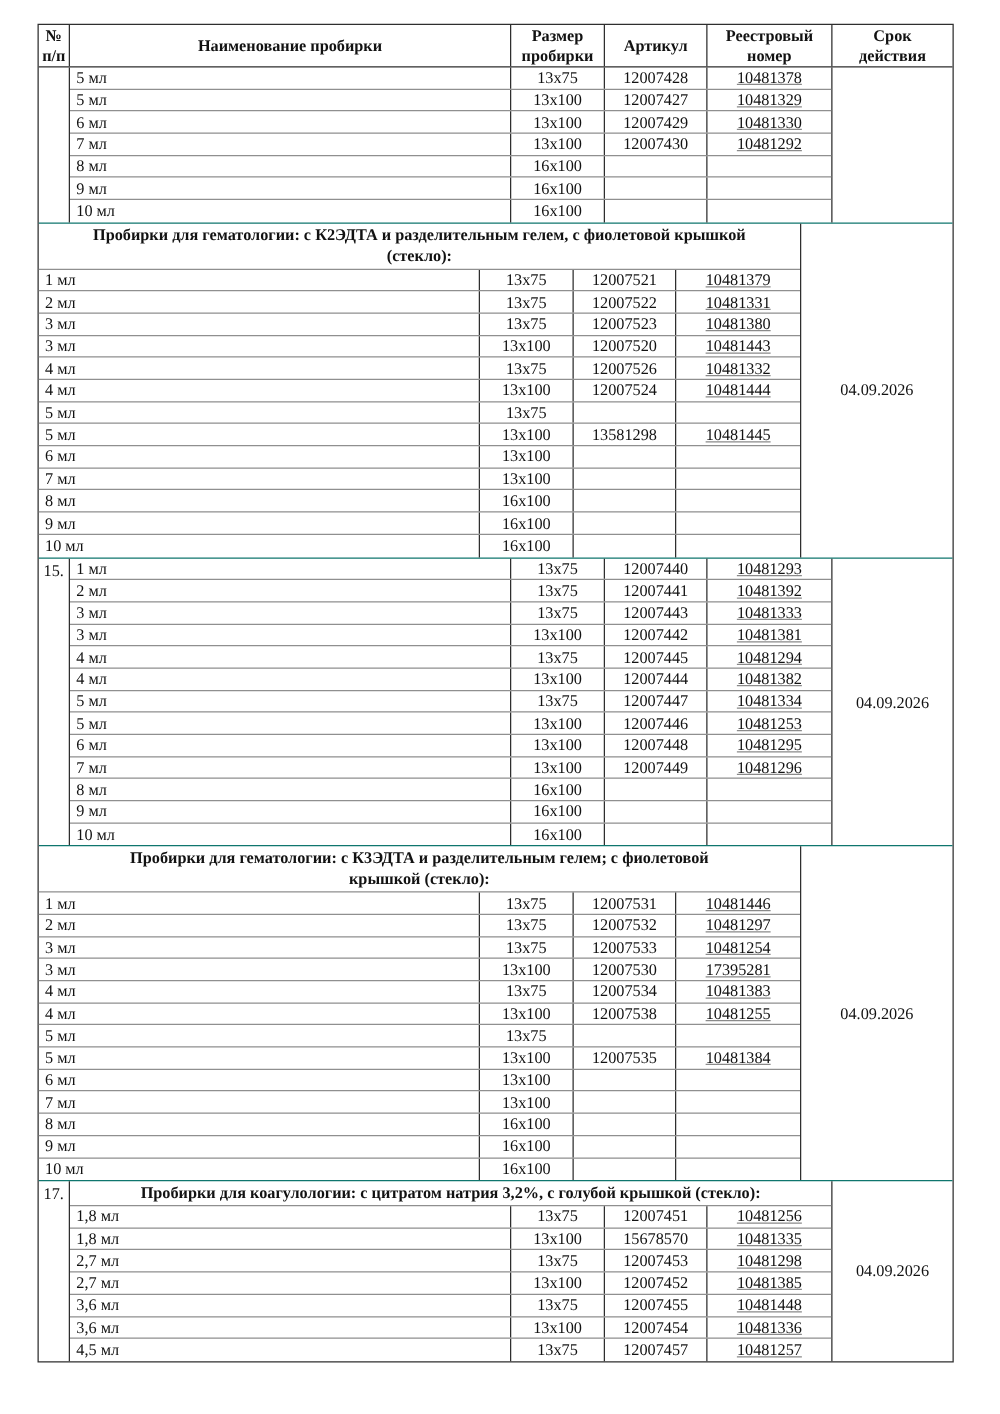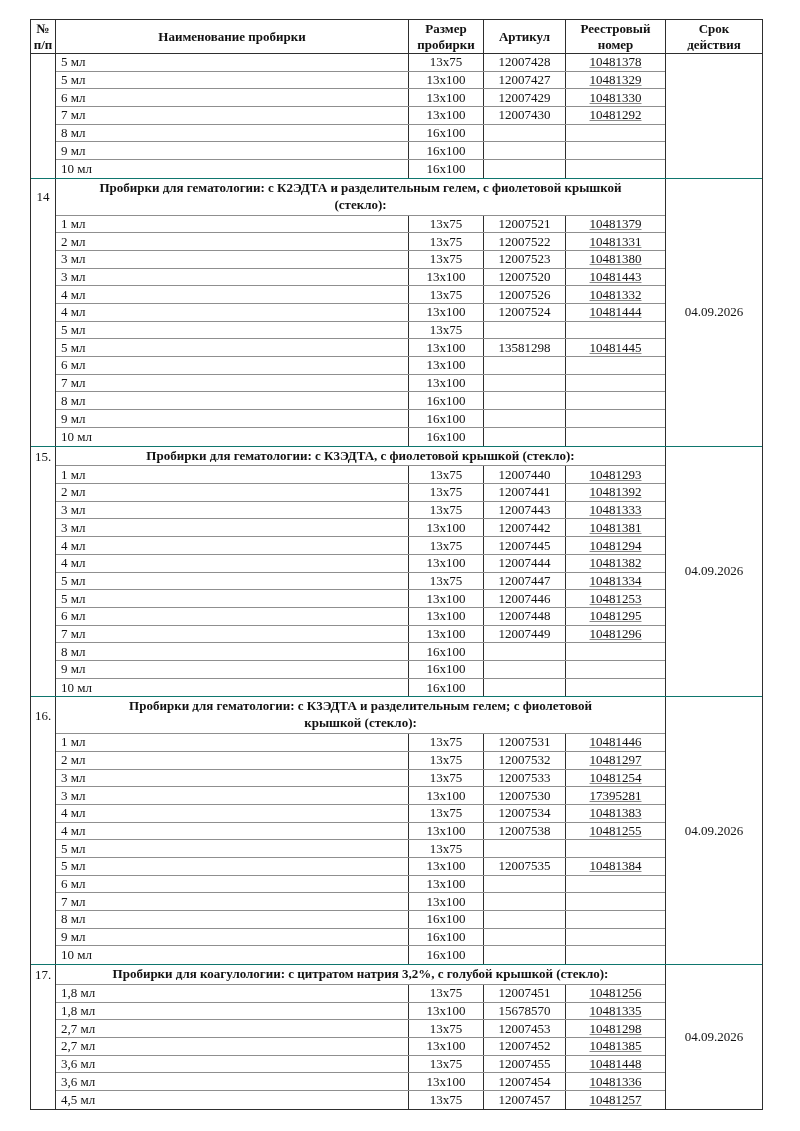--- a/index.html
+++ b/index.html
@@ -111,23 +111,20 @@
             <div class="drow">
               <div class="c-name">10 мл</div>
               <div class="c-size">16x100</div>
               <div class="c-art"></div>
               <div class="c-reg"></div>
             </div>
           </div>
           <div class="col-term"></div>
         </div>
         <div class="section">
-          <div class="col-num">
-            <div class="num-label" style="height: 37px;">14</div>
-          </div>
           <div class="col-main">
             <div class="sec-title">Пробирки для гематологии: с К2ЭДТА и разделительным гелем, с фиолетовой крышкой
 (стекло):</div>
             <div class="drow">
               <div class="c-name">1 мл</div>
               <div class="c-size">13x75</div>
               <div class="c-art">12007521</div>
               <div class="c-reg has-val">10481379</div>
             </div>
             <div class="drow">
@@ -205,21 +202,20 @@
           </div>
           <div class="col-term">
             <div class="date">04.09.2026</div>
           </div>
         </div>
         <div class="section">
           <div class="col-num">
             <div class="num-label" style="height: 20px;">15.</div>
           </div>
           <div class="col-main">
-            <div class="sec-title">Пробирки для гематологии: с К3ЭДТА, с фиолетовой крышкой (стекло):</div>
             <div class="drow">
               <div class="c-name">1 мл</div>
               <div class="c-size">13x75</div>
               <div class="c-art">12007440</div>
               <div class="c-reg has-val">10481293</div>
             </div>
             <div class="drow">
               <div class="c-name">2 мл</div>
               <div class="c-size">13x75</div>
               <div class="c-art">12007441</div>
@@ -290,23 +286,20 @@
               <div class="c-size">16x100</div>
               <div class="c-art"></div>
               <div class="c-reg"></div>
             </div>
           </div>
           <div class="col-term">
             <div class="date">04.09.2026</div>
           </div>
         </div>
         <div class="section">
-          <div class="col-num">
-            <div class="num-label" style="height: 37px;">16.</div>
-          </div>
           <div class="col-main">
             <div class="sec-title">Пробирки для гематологии: с К3ЭДТА и разделительным гелем; с фиолетовой
 крышкой (стекло):</div>
             <div class="drow">
               <div class="c-name">1 мл</div>
               <div class="c-size">13x75</div>
               <div class="c-art">12007531</div>
               <div class="c-reg has-val">10481446</div>
             </div>
             <div class="drow">

